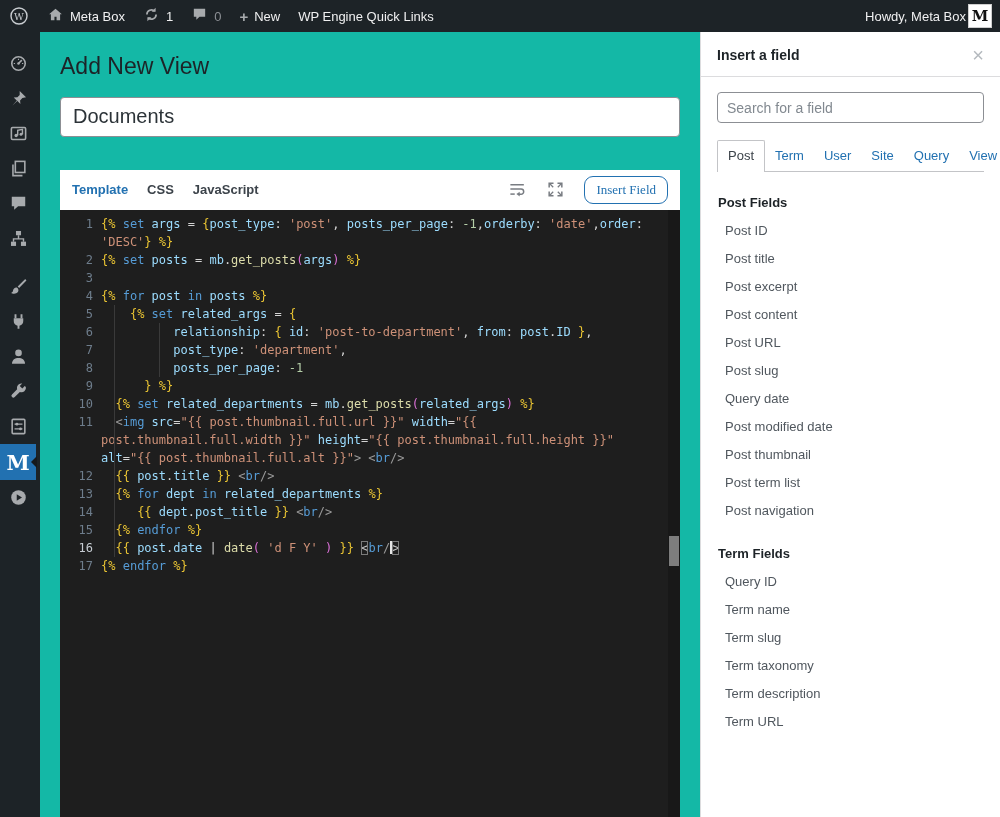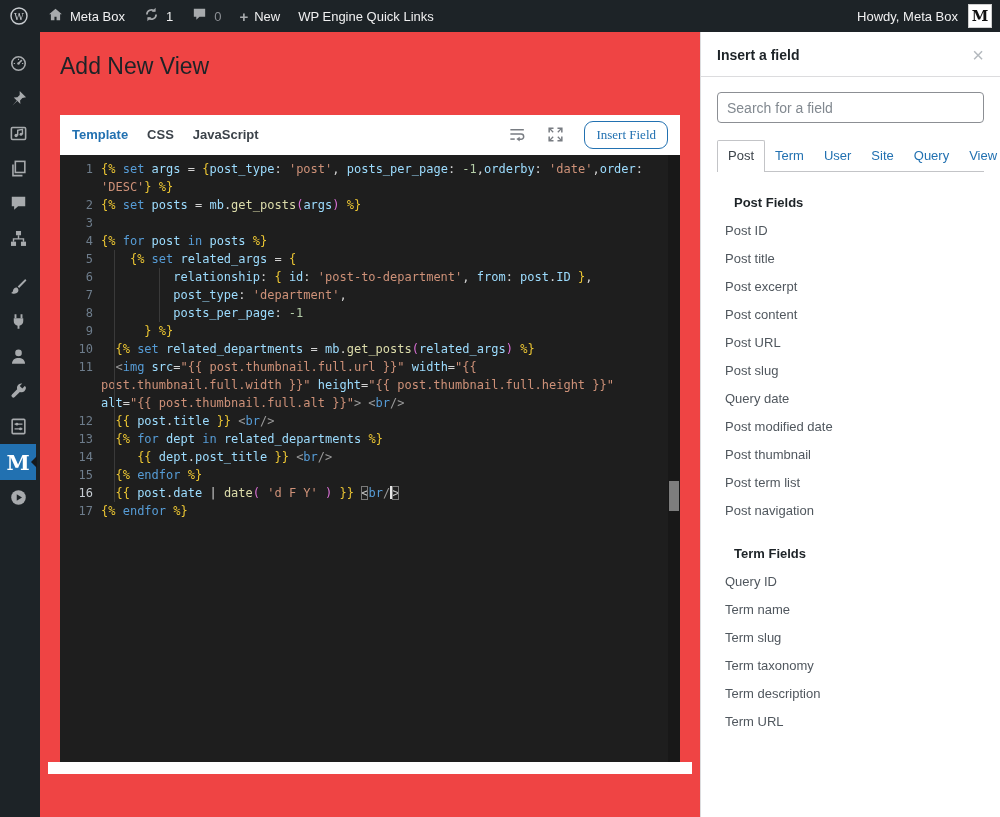--- a/index.html
+++ b/index.html
@@ -6,37 +6,37 @@
   body{width:1000px;height:817px;position:relative;overflow:hidden;
        background:#f0f0f1;font-family:"Liberation Sans",sans-serif;}
 
   
   #adminbar{position:absolute;top:0;left:0;right:0;height:32px;background:#1d2327;
             display:flex;align-items:center;color:#f0f0f1;font-size:13px;z-index:9}
   .ab-item{display:flex;align-items:center;gap:6px;padding:0 9px;height:32px;cursor:pointer}
   .ab-item svg{width:17px;height:17px;color:#a7aaad}
   .ab-dim{color:#8c8f94}
   .ab-plus{font-size:15px;font-weight:700;color:#a7aaad;line-height:1}
-  .ab-right{margin-left:auto;display:flex;align-items:center;gap:8px;padding-right:8px}
+  .ab-right{margin-left:auto;display:flex;align-items:center;padding-right:8px}
   .ab-avatar{width:24px;height:24px;background:#fff;color:#111;display:flex;align-items:center;
              justify-content:center;font-family:"DejaVu Serif",serif;font-weight:700;font-size:15px;
              border:1px solid #cfcfcf;box-sizing:border-box}
 
   
   #sidebar{position:absolute;top:32px;left:0;width:40px;bottom:0;background:#1d2327;padding-top:14px;box-sizing:border-box}
   .sb-item{width:36px;height:35px;display:flex;align-items:center;justify-content:center;color:#a7aaad;cursor:pointer}
   .sb-item svg{width:19px;height:19px}
   .sb-sep{height:13px}
   .sb-item.mb-active{background:#2271b1;color:#fff;position:relative;height:36px;
                      font-family:"DejaVu Serif",serif;font-weight:700;font-size:21px}
   .sb-item.mb-active::after{content:"";position:absolute;right:-1px;top:50%;margin-top:-6px;
                      border:6px solid transparent;border-right-color:#16191c}
 
   
-  #content{position:absolute;left:40px;top:32px;right:300px;bottom:0;background:#ef4444;overflow:hidden}
+  #content{position:absolute;left:40px;top:32px;right:300px;bottom:0;background:#14b8a6;overflow:hidden}
   .content-inner{padding:18px 0 0 20px;width:620px}
   h1.page-title{font-size:23px;font-weight:400;color:#1d2327;margin:0;padding:2px 0 0;line-height:1.3}
   #view-title{display:block;box-sizing:border-box;width:620px;height:40px;margin-top:15px;
               font-size:20px;color:#2c3338;padding:3px 12px;background:#fff;
               border:1px solid #8c8f94;border-radius:4px;font-family:"Liberation Sans",sans-serif}
   .card{margin-top:33px;width:620px;background:#fff}
   .tabbar{height:40px;display:flex;align-items:center;padding:0 12px;gap:19px}
   .tab{font-size:13px;font-weight:700;color:#3c434a;cursor:pointer}
   .tab.active{color:#2271b1}
   .tab-spacer{flex:1}
@@ -71,21 +71,21 @@
   .panel-close{color:#b4b9be;font-size:20px;line-height:14px;cursor:pointer}
   .panel-search-wrap{margin:15px 16px 17px}
   .panel-search{width:100%;box-sizing:border-box;height:31px;padding:0 9px;border:1px solid #8c8f94;
                 border-radius:4px;font-size:14px;color:#2c3338;font-family:"Liberation Sans",sans-serif}
   .panel-search::placeholder,#view-title::placeholder{color:#828990}
   .panel-tabs{display:flex;margin:13px 16px 0;border-bottom:1px solid #c3c4c7;align-items:flex-end}
   .ptab{font-size:13px;color:#2271b1;padding:7px 10px 8px;cursor:pointer}
   .ptab.active{color:#3c434a;background:#fff;border:1px solid #c3c4c7;border-bottom:none;
                margin-bottom:-1px;padding-bottom:9px;border-radius:2px 2px 0 0}
   .panel-body{padding:2px 16px 20px}
-  .sec-heading{font-size:13px;font-weight:700;color:#1d2327;margin:21px 16px 7px;padding-left:1px}
+  .sec-heading{font-size:13px;font-weight:700;color:#1d2327;margin:21px 0 7px;padding-left:1px}
   .field-item{font-size:13px;color:#50575e;padding:6px 0 7px 8px;cursor:pointer}
 </style>
 </head>
 <body>
 
 <svg width="0" height="0" style="position:absolute" aria-hidden="true">
   <defs>
     <symbol id="sym-home" viewBox="0 0 24 24">
         <path d="M12 4l9 7.5h-2.5V20h-5v-5h-3v5h-5v-8.5H3z" fill="currentColor"></path>
       </symbol>
@@ -265,20 +265,21 @@
     <div class="sb-item">
       <svg>
         <use href="#sym-play"></use>
       </svg>
     </div>
   </div>
 
 <div id="content">
   <div class="content-inner">
     <h1 class="page-title">Add New View</h1>
+    <input id="view-title" type="text" value="Documents" style="">
     <div class="card">
       <div class="tabbar">
         <span class="tab active">Template</span>
         <span class="tab">CSS</span>
         <span class="tab">JavaScript</span>
         <span class="tab-spacer"></span>
         <span class="icon-btn">
             <svg>
               <use href="#sym-wrap"></use>
             </svg>

